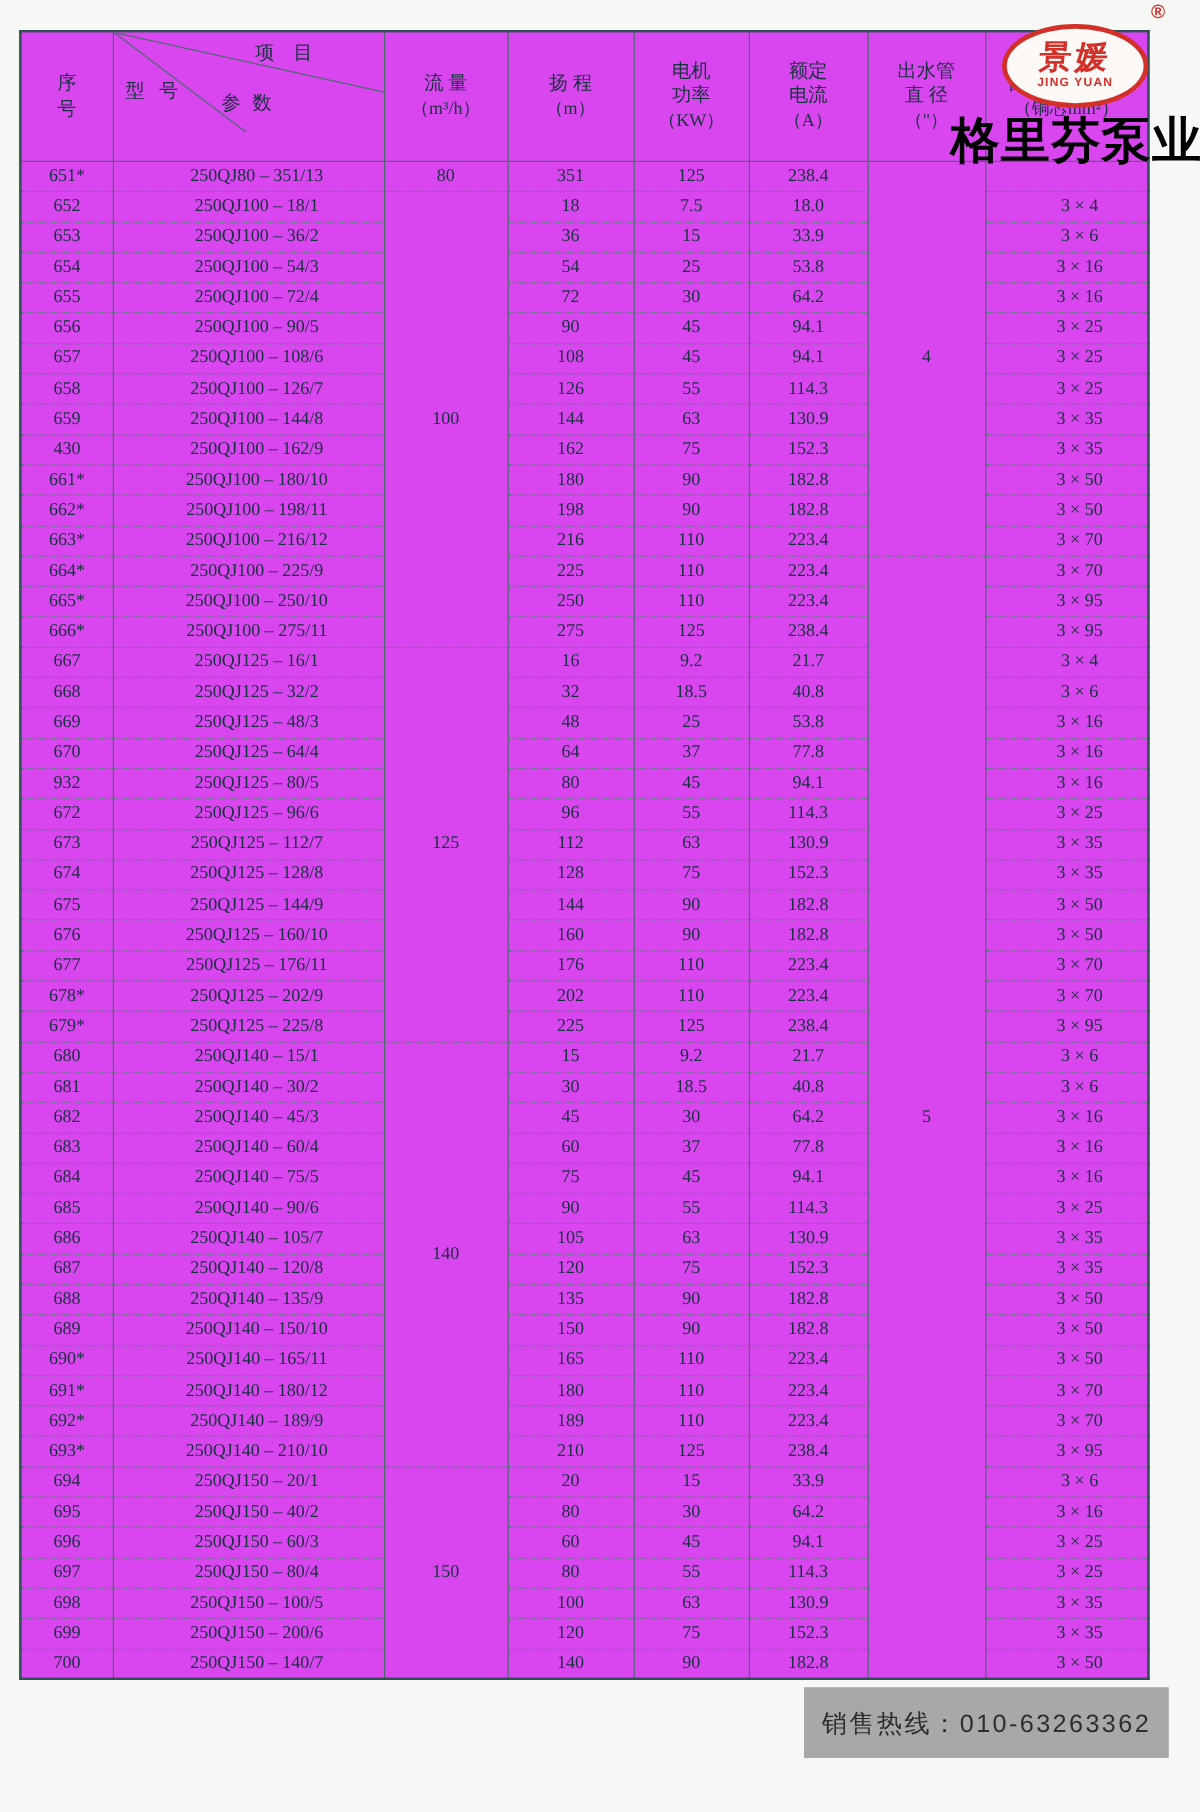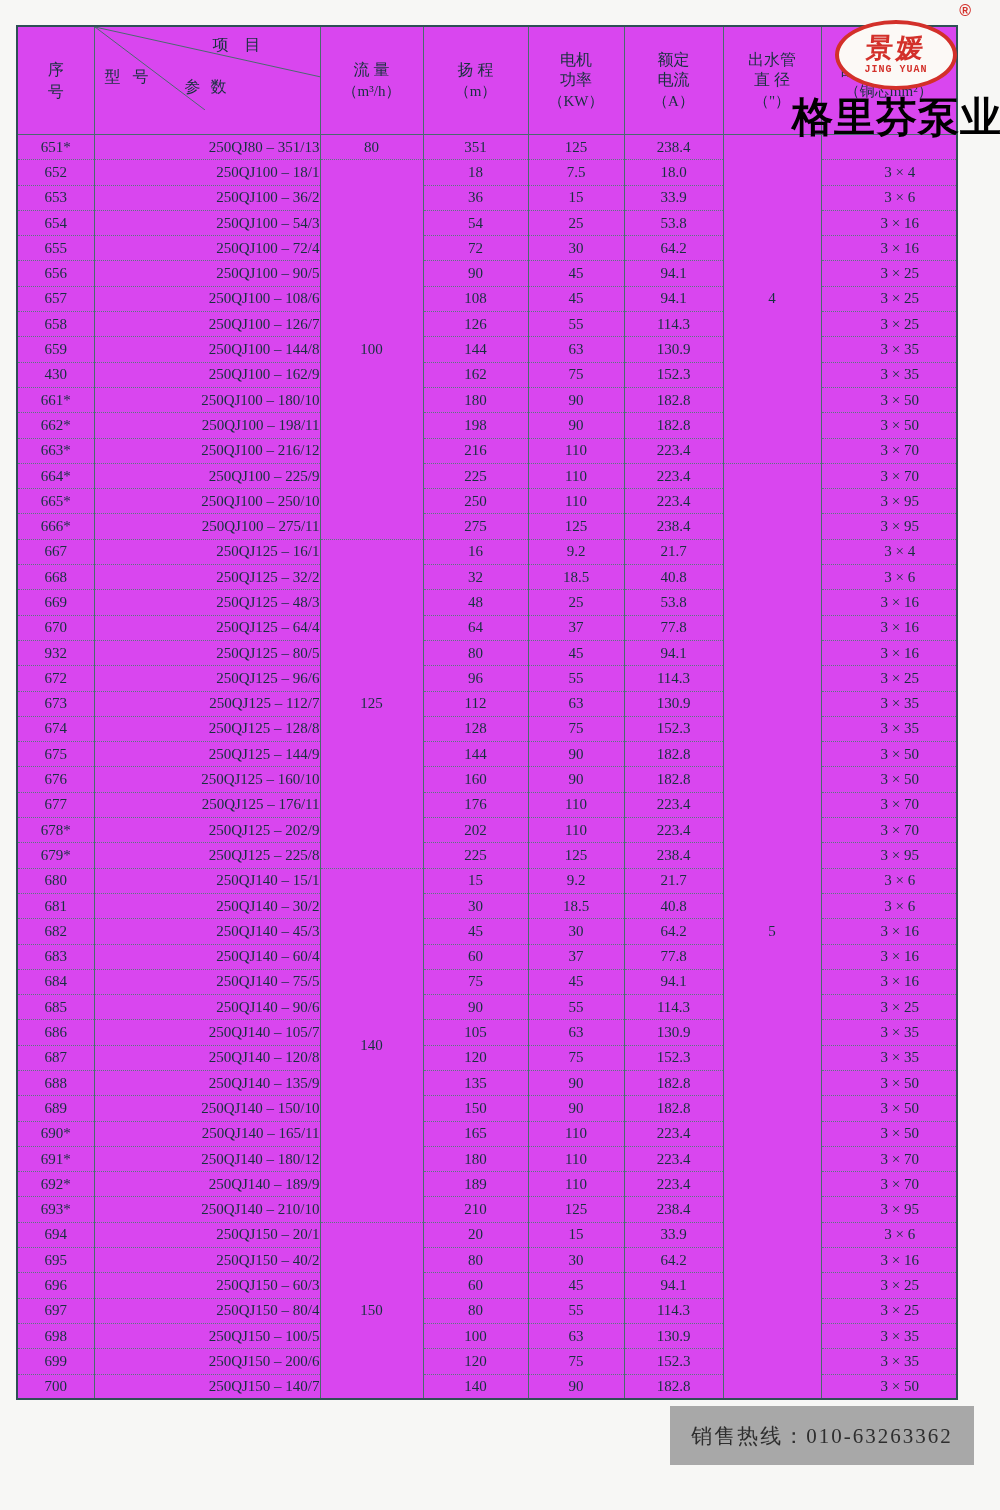--- a/index.html
+++ b/index.html
@@ -20,51 +20,51 @@
     border-top:1px dotted #5a787e;border-bottom:1px dotted #5a787e;
     padding:0;vertical-align:middle;
   }
   thead th{
     height:83px;font-weight:normal;font-size:16px;line-height:1.25;
     border-bottom:1px solid #4a6a6e;text-align:center;
   }
   thead .unit{font-size:15px;margin-top:2px}
   tbody tr{height:25.3px}
   tbody td{font-size:15px;text-align:center;color:#16323e}
-  td.model{text-align:right;padding-left:14px}
+  td.model{text-align:center;padding-left:14px}
   td.cable{text-align:center;padding-left:22px}
   
   th.diag{position:relative;padding:12px}
   .diagwrap{position:absolute;inset:0}
   .diagwrap svg{position:absolute;left:0;top:0}
   .d-top{position:absolute;left:118px;top:8px;letter-spacing:16px;white-space:nowrap}
   .d-left{position:absolute;left:10px;top:40px;letter-spacing:12px;white-space:nowrap}
   .d-mid{position:absolute;left:90px;top:50px;letter-spacing:10px;white-space:nowrap}
   .seq-wrap{width:22px;margin:0 auto;line-height:1.35}
   
   .logo{position:absolute;left:833px;top:12px;width:132px;height:80px;z-index:5}
   .logo-oval{
     position:absolute;left:2px;top:8px;width:114px;height:62px;
     border:4px solid #d3302a;border-radius:50%;background:#fcf9f6;
     display:flex;flex-direction:column;align-items:center;justify-content:center;
   }
   .logo-cn{color:#d3302a;font-size:27px;font-weight:bold;letter-spacing:3px;line-height:1;transform:skewX(-4deg)}
-  .logo-en{color:#d3302a;font-size:10px;font-weight:bold;letter-spacing:1px;margin-top:2px;font-family:Liberation Mono, monospace}
+  .logo-en{color:#d3302a;font-size:10px;font-weight:bold;letter-spacing:1px;margin-top:2px;font-family:Liberation Sans, sans-serif}
   .logo-reg{position:absolute;right:-6px;top:-10px;color:#d3302a;font-size:16px;font-weight:bold;font-family:"Liberation Sans",sans-serif}
   
   .brand-title{
     position:absolute;left:792px;top:90px;z-index:6;white-space:nowrap;
     font-family:"Liberation Sans","DejaVu Sans",sans-serif;
     font-size:41px;font-weight:bold;color:#000;letter-spacing:1px;
   }
   
   .hotline{
     position:absolute;left:670px;top:1406px;width:304px;height:59px;z-index:2;
     background:#a8a8a8;display:flex;align-items:center;justify-content:center;
-    font-family:Liberation Serif, serif;
+    font-family:Liberation Sans, sans-serif;
     font-size:21px;color:#2e2e2e;letter-spacing:2px;
   }
 </style>
 </head>
 <body>
 
 <table class="spec">
   <colgroup>
     <col style="width:77px">
       <col style="width:226px">

